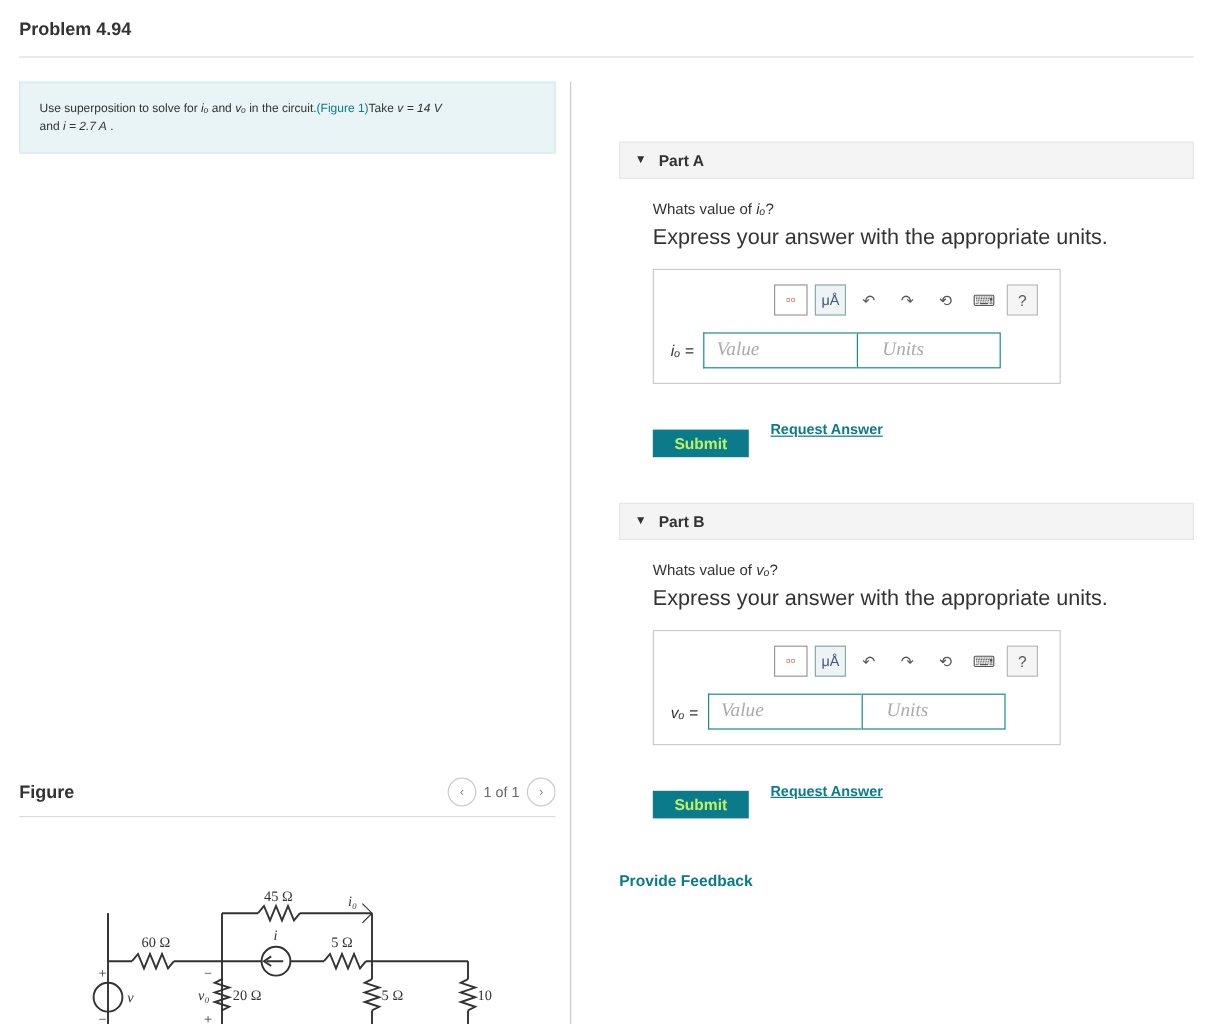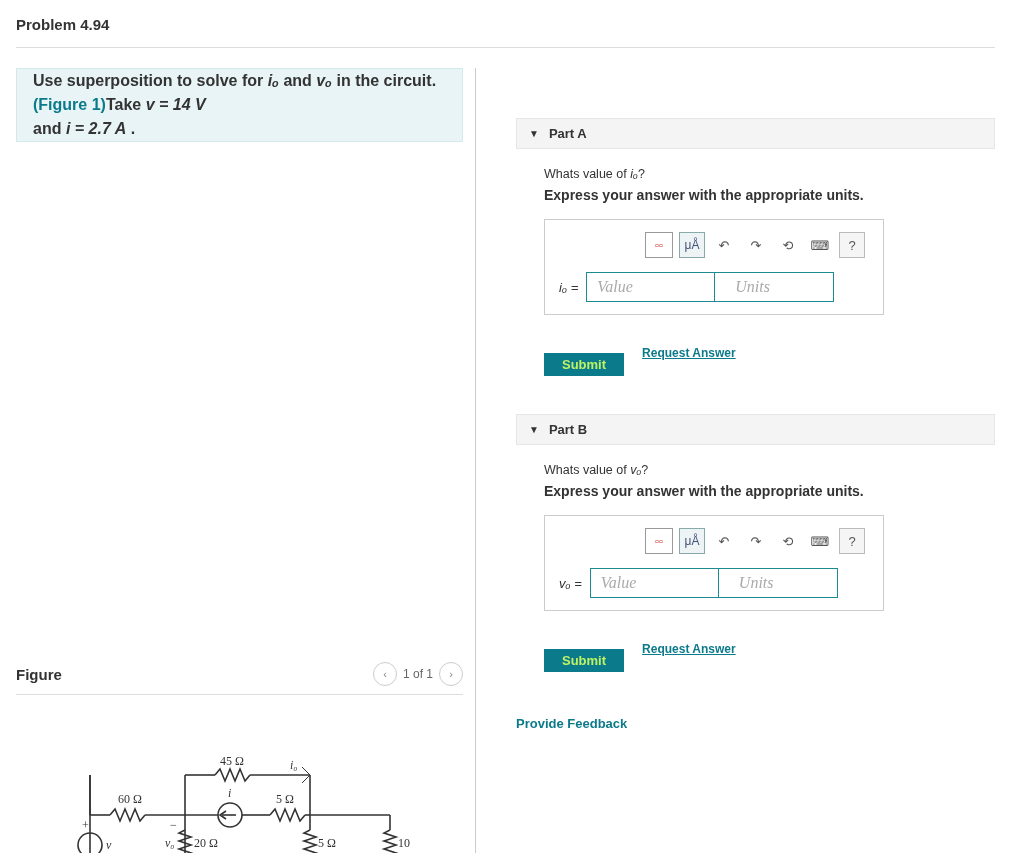--- a/index.html
+++ b/index.html
@@ -2,36 +2,36 @@
 <html><head>
 <meta charset="utf-8">
 <style>
   * { box-sizing: border-box; margin: 0; padding: 0; }
   body { font-family: Arial, Helvetica, sans-serif; font-size: 13px; color: #333; background: #fff; padding: 16px; }
   .problem-title { font-weight: bold; font-size: 15px; margin-bottom: 14px; }
   .hr { border: none; border-top: 1px solid #ddd; margin: 0 0 20px 0; }
   .container { display: flex; gap: 0; }
   .left-col { width: 460px; padding-right: 12px; border-right: 1px solid #ccc; }
   .right-col { flex: 1; padding-left: 40px; padding-top: 50px; }
-  .prompt-box { background: #e8f4f6; border: 1px solid #d5e8ec; padding: 0 16px; line-height: 1.5; font-size: 16px; font-weight: bold; }
+  .prompt-box { background: #e8f4f6; border: 1px solid #d5e8ec; padding: 14px 16px; line-height: 1.5; font-size: 10px; }
   .sub { font-style: italic; }
   .figure-section { margin-top: 520px; }
   .figure-header { display: flex; align-items: center; justify-content: space-between; border-bottom: 1px solid #ddd; padding-bottom: 8px; }
   .figure-title { font-weight: bold; font-size: 15px; }
   .figure-nav { display: flex; align-items: center; gap: 6px; color: #666; font-size: 12px; }
   .nav-btn { width: 24px; height: 24px; border: 1px solid #ccc; border-radius: 50%; display: flex; align-items: center; justify-content: center; cursor: pointer; background: #fff; font-size: 11px; color: #888; }
   .figure-body { margin-top: 60px; display: flex; justify-content: center; }
   .figure-img { width: 340px; height: 140px; }
 
   .part { margin-bottom: 38px; }
   .part-header { background: #f4f4f4; border: 1px solid #e6e6e6; padding: 7px 12px; display:flex; align-items:center; gap:10px; font-size:13px; font-weight:bold; }
   .part-toggle { font-size: 10px; }
   .part-content { padding: 18px 0 0 28px; }
   .question { margin-bottom: 6px; font-size: 12.5px; }
-  .instruction { font-weight: bold; font-size: 14px; margin-bottom: 16px; }
+  .instruction { font-weight: normal; font-size: 18px; margin-bottom: 16px; }
   .answer-box { border: 1px solid #ccc; padding: 12px 14px; width: 340px; background: #fff; }
   .toolbar { display: flex; align-items: center; gap: 6px; margin-bottom: 14px; justify-content: flex-end; padding-right: 4px; }
   .tool-btn { min-width: 26px; height: 26px; border: 1px solid #bbb; display: flex; align-items: center; justify-content: center; font-size: 13px; cursor: pointer; background:#f5f5f5; color:#555;}
   .tool-btn.template { background:#fff; border:1px solid #999; color:#c9372c; font-size:11px; font-weight:bold; position:relative; width:28px;}
   .tool-btn.units { background:#eef3f5; border:1px solid #8aa; color:#457; font-size:12px; }
   .tool-btn.noborder { border: none; background: none; }
   .eq-row { display: flex; align-items: stretch; }
   .eq-label { display:flex; align-items:center; padding-right:8px; font-style: italic; font-size: 13px; }
   .eq-input { height: 30px; border: 1px solid #1b8b8f; background: #fff; font-style: italic; font-size: 16px; color:#aaa; display:flex; align-items:center; padding: 0 10px; font-family: Liberation Serif, serif; }
   .eq-value { width: 128px; border-right: none; }

